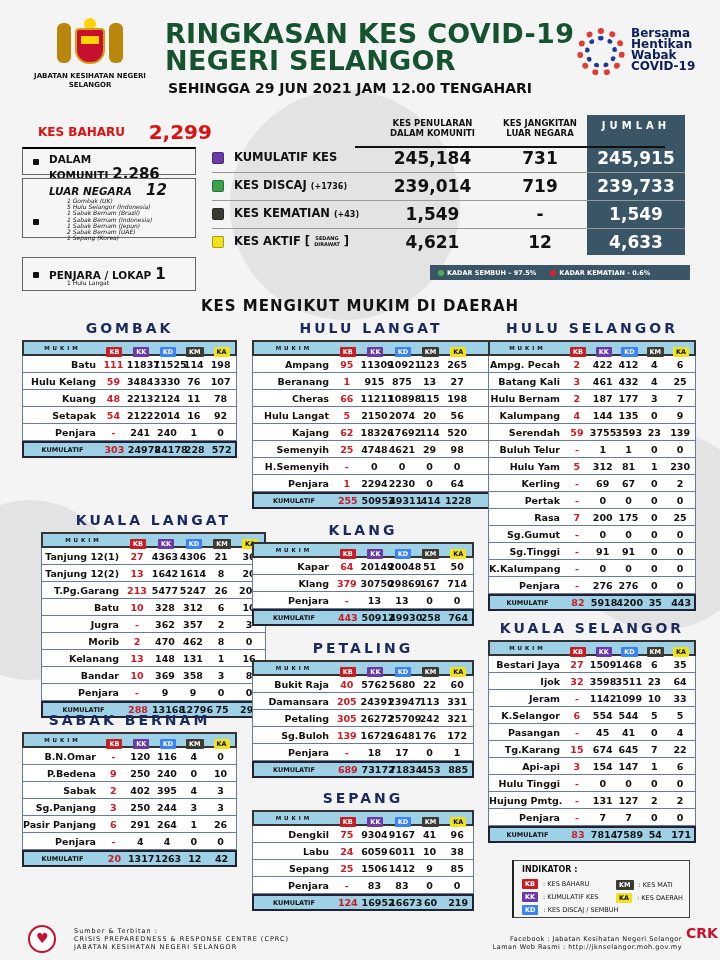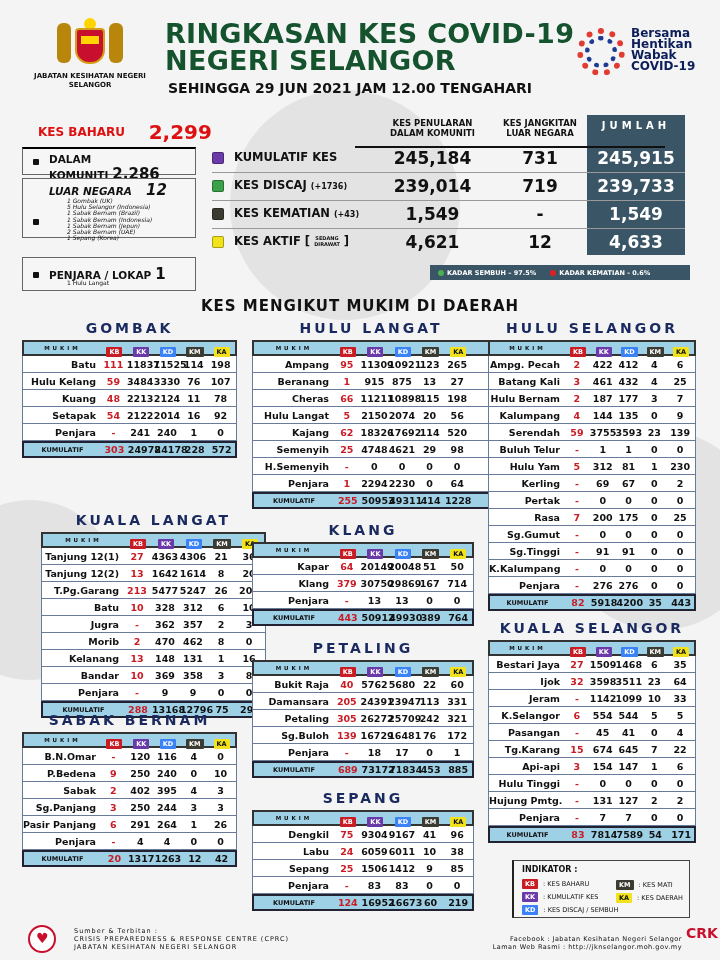--- a/index.html
+++ b/index.html
@@ -533,21 +533,21 @@
         <div class="v " style="width:27.6px">13</div>
         <div class="v " style="width:27.6px">13</div>
         <div class="v " style="width:27.6px">0</div>
         <div class="v " style="width:27.6px">0</div>
     </div>
       <div class="rowk">
     <div class="mn" style="width:80px">KUMULATIF</div>
     <div class="v" style="width:27.6px;text-align:center;color:#c81d25">443</div>
         <div class="v" style="width:27.6px;text-align:center;">50912</div>
         <div class="v" style="width:27.6px;text-align:center;">49930</div>
-        <div class="v" style="width:27.6px;text-align:center;">389</div>
+        <div class="v" style="width:27.6px;text-align:center;">258</div>
         <div class="v" style="width:27.6px;text-align:center;">764</div>
   </div>
     </div>
     <div class="district" style="left: 252px; top: 640px; width: 222px;">
       <div class="dname">PETALING</div>
       <div class="thead">
     <div class="mk" style="width:80px">MUKIM</div>
     <div class="hc" style="width:27.6px"><span class="tag kb">KB</span></div>
         <div class="hc" style="width:27.6px"><span class="tag kk">KK</span></div>
         <div class="hc" style="width:27.6px"><span class="tag kd">KD</span></div>

